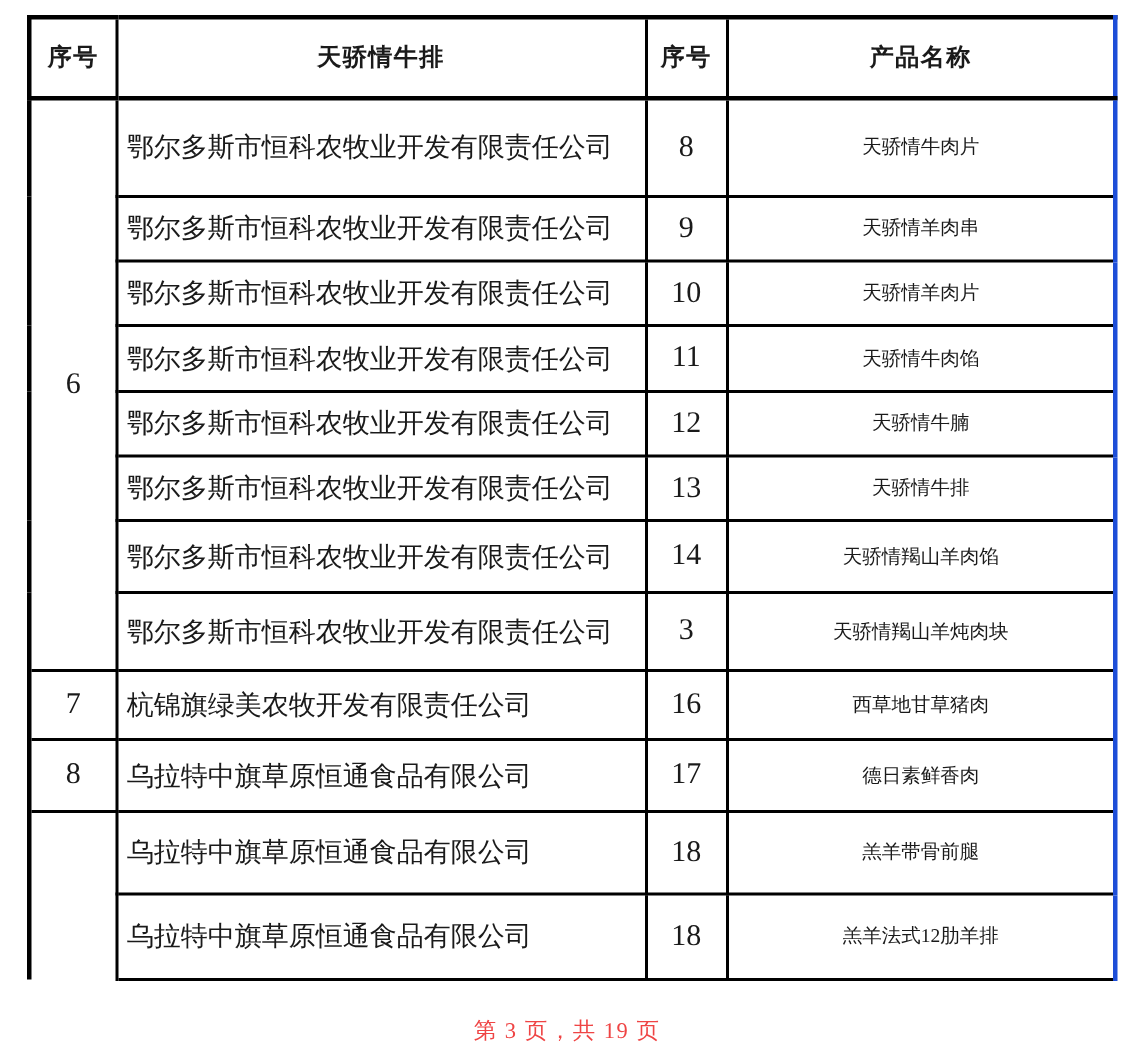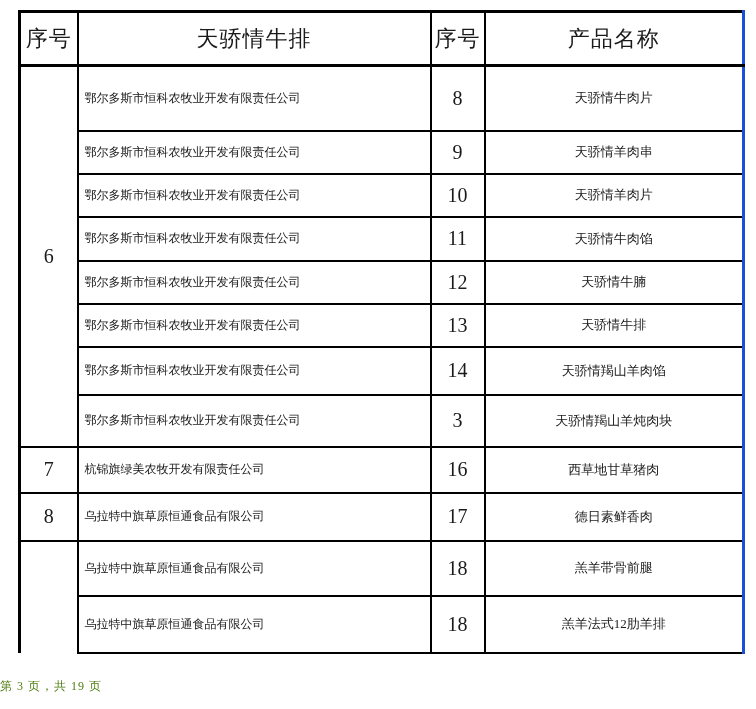--- a/index.html
+++ b/index.html
@@ -29,46 +29,47 @@
     text-align: center;
     font-weight: normal;
     overflow: hidden;
   }
   
   .bt { border-top: 3px solid #000000; }
   .bl { border-left: 3px solid #000000; }
   .br { border-right: 3px solid #1d4ed8; }
   tr.header-row th { border-bottom: 3px solid #000000; }
   tr.header-row th {
-    font-weight: normal;
-    font-size: 22px;
+    font-weight: bold;
+    font-size: 16px;
     letter-spacing: 1px;
     font-family: "Liberation Serif", "DejaVu Serif", serif;
     text-align: center;
   }
   td.serial-cell, td.prod-no-cell {
     font-size: 20px;
     font-family: "Liberation Serif", "DejaVu Serif", serif;
   }
   td.company-cell {
     text-align: left;
     padding-left: 6px;
-    font-size: 12px;
+    font-size: 18px;
   }
   td.product-cell {
     font-size: 13px;
   }
   
   td.cut-cell { border-bottom: none; }
   .footer {
     position: absolute;
     left: 0; right: 0;
     top: 678px;
-    font-size: 12px;
-    color: #4d7c0f;
+    text-align: center;
+    font-size: 15px;
+    color: #ef4444;
     letter-spacing: 1px;
   }
 </style>
 </head>
 <body>
 
 <div class="page">
 
   <table class="doc-table">
     <colgroup>

